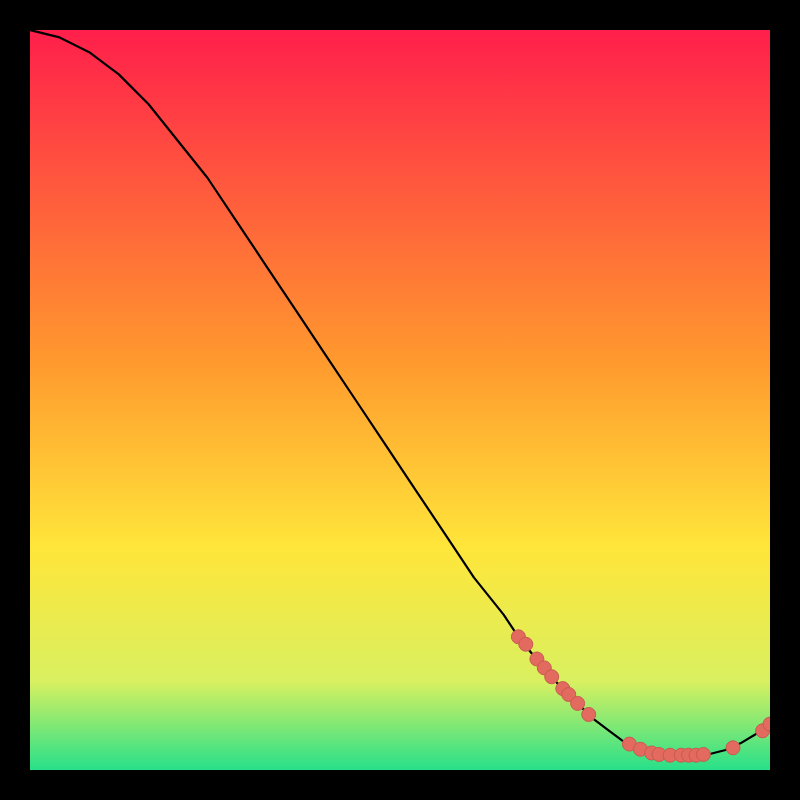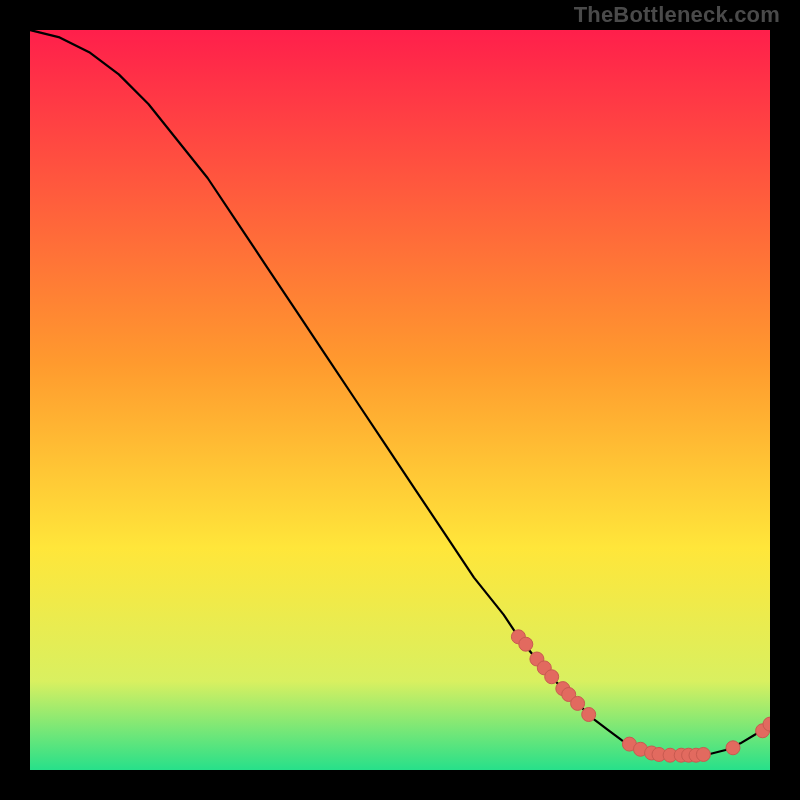--- a/index.html
+++ b/index.html
@@ -32,21 +32,20 @@
     top: 30px;
     width: 740px;
     height: 740px;
   }
   svg { display: block; }
 </style>
 </head>
 <body>
 
 <div class="stage">
-  <div class="watermark">TheBottleneck.com</div>
 
   <div class="plot">
     <svg id="chart-svg" width="740" height="740" viewBox="0 0 740 740">
       <defs>
         <linearGradient id="bg-grad" x1="0" y1="0" x2="0" y2="1">
           <stop id="g-top" offset="0%" stop-color="#ff1f4b"></stop>
           <stop id="g-m1" offset="45%" stop-color="#ff9a2e"></stop>
           <stop id="g-m2" offset="70%" stop-color="#ffe63a"></stop>
           <stop id="g-m3" offset="88%" stop-color="#d9f060"></stop>
           <stop id="g-bot" offset="100%" stop-color="#27e08a"></stop>

